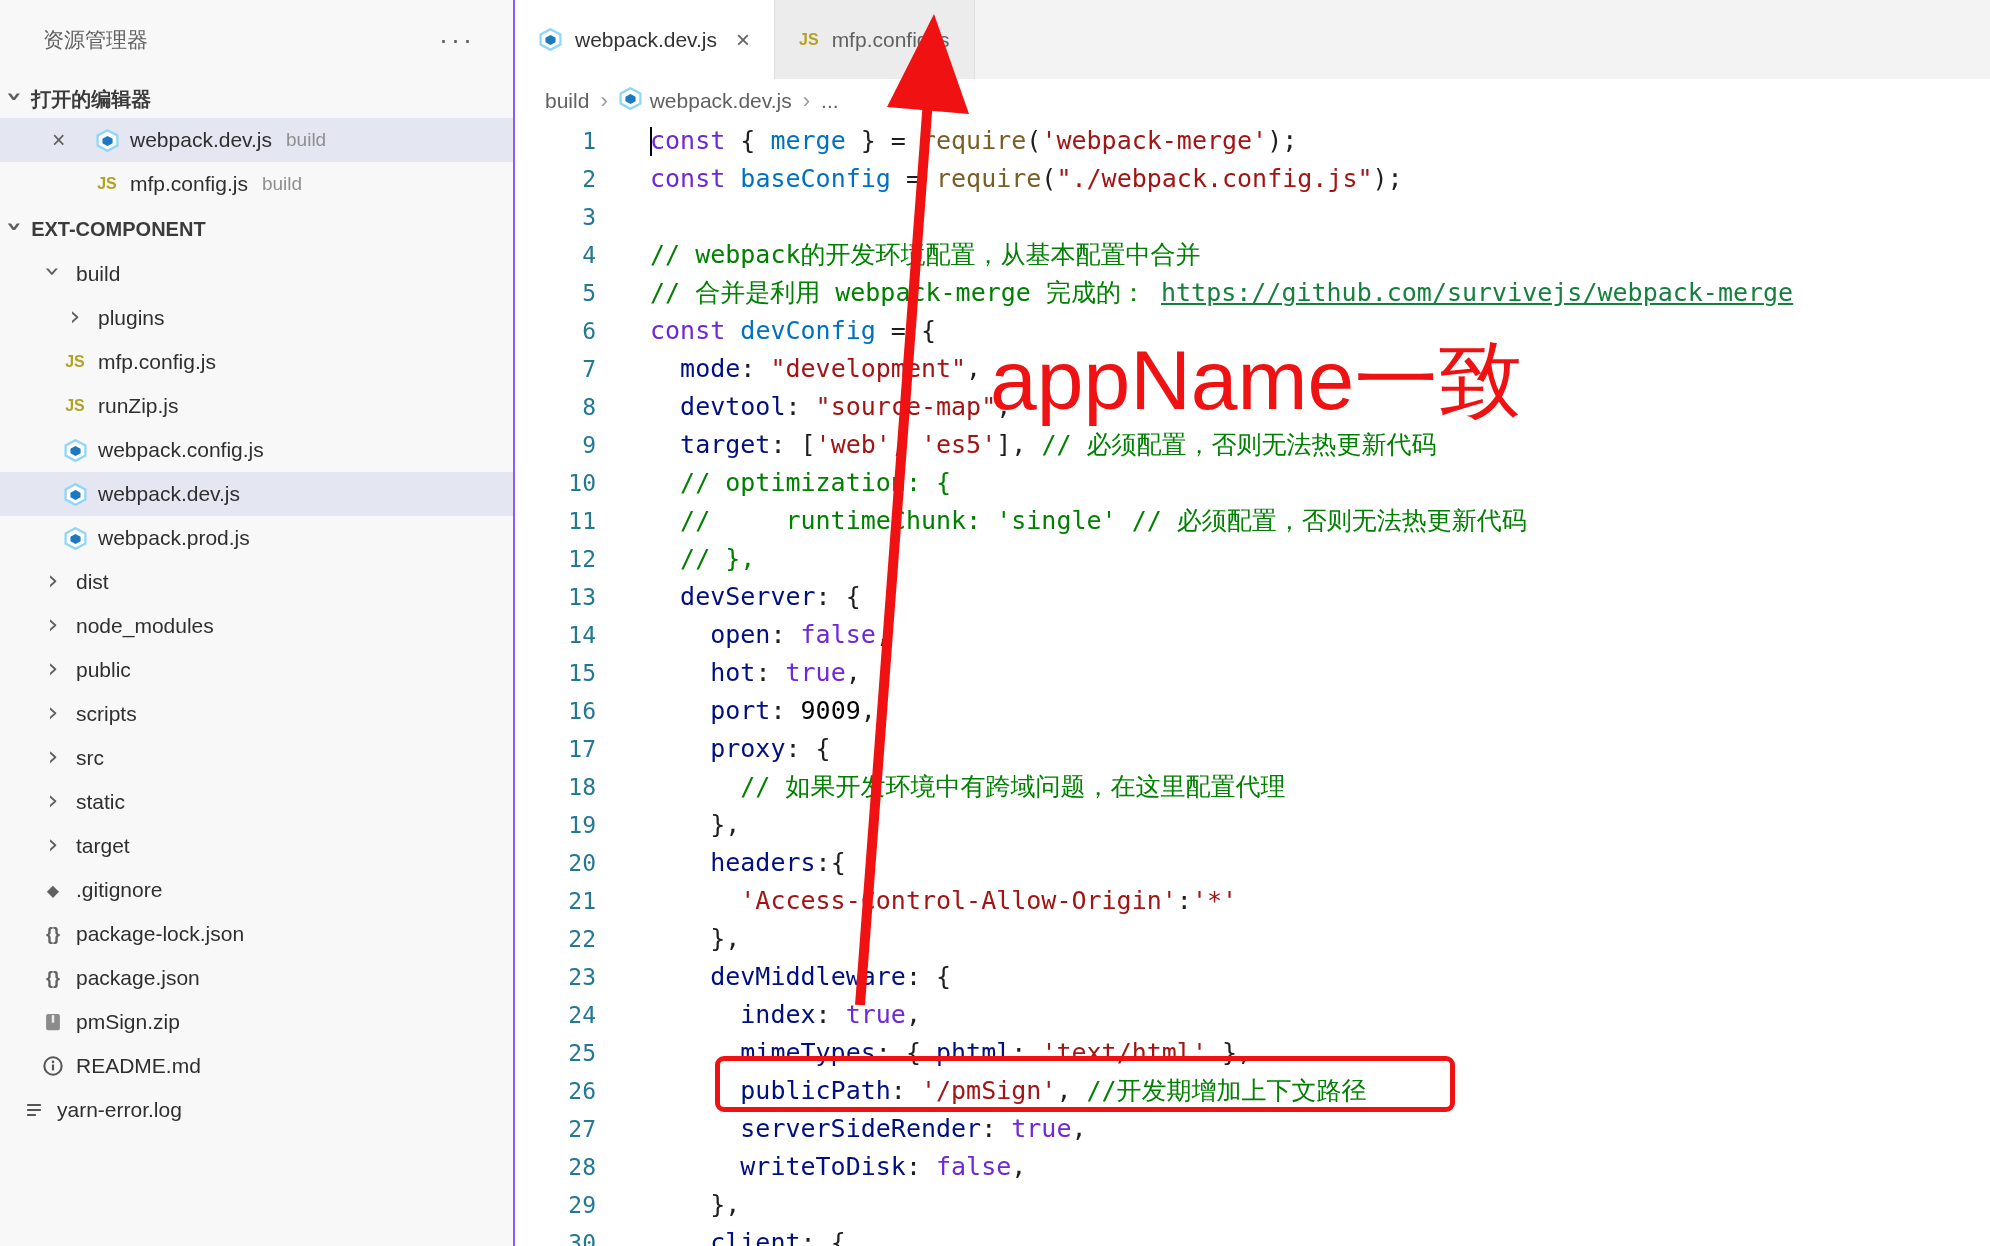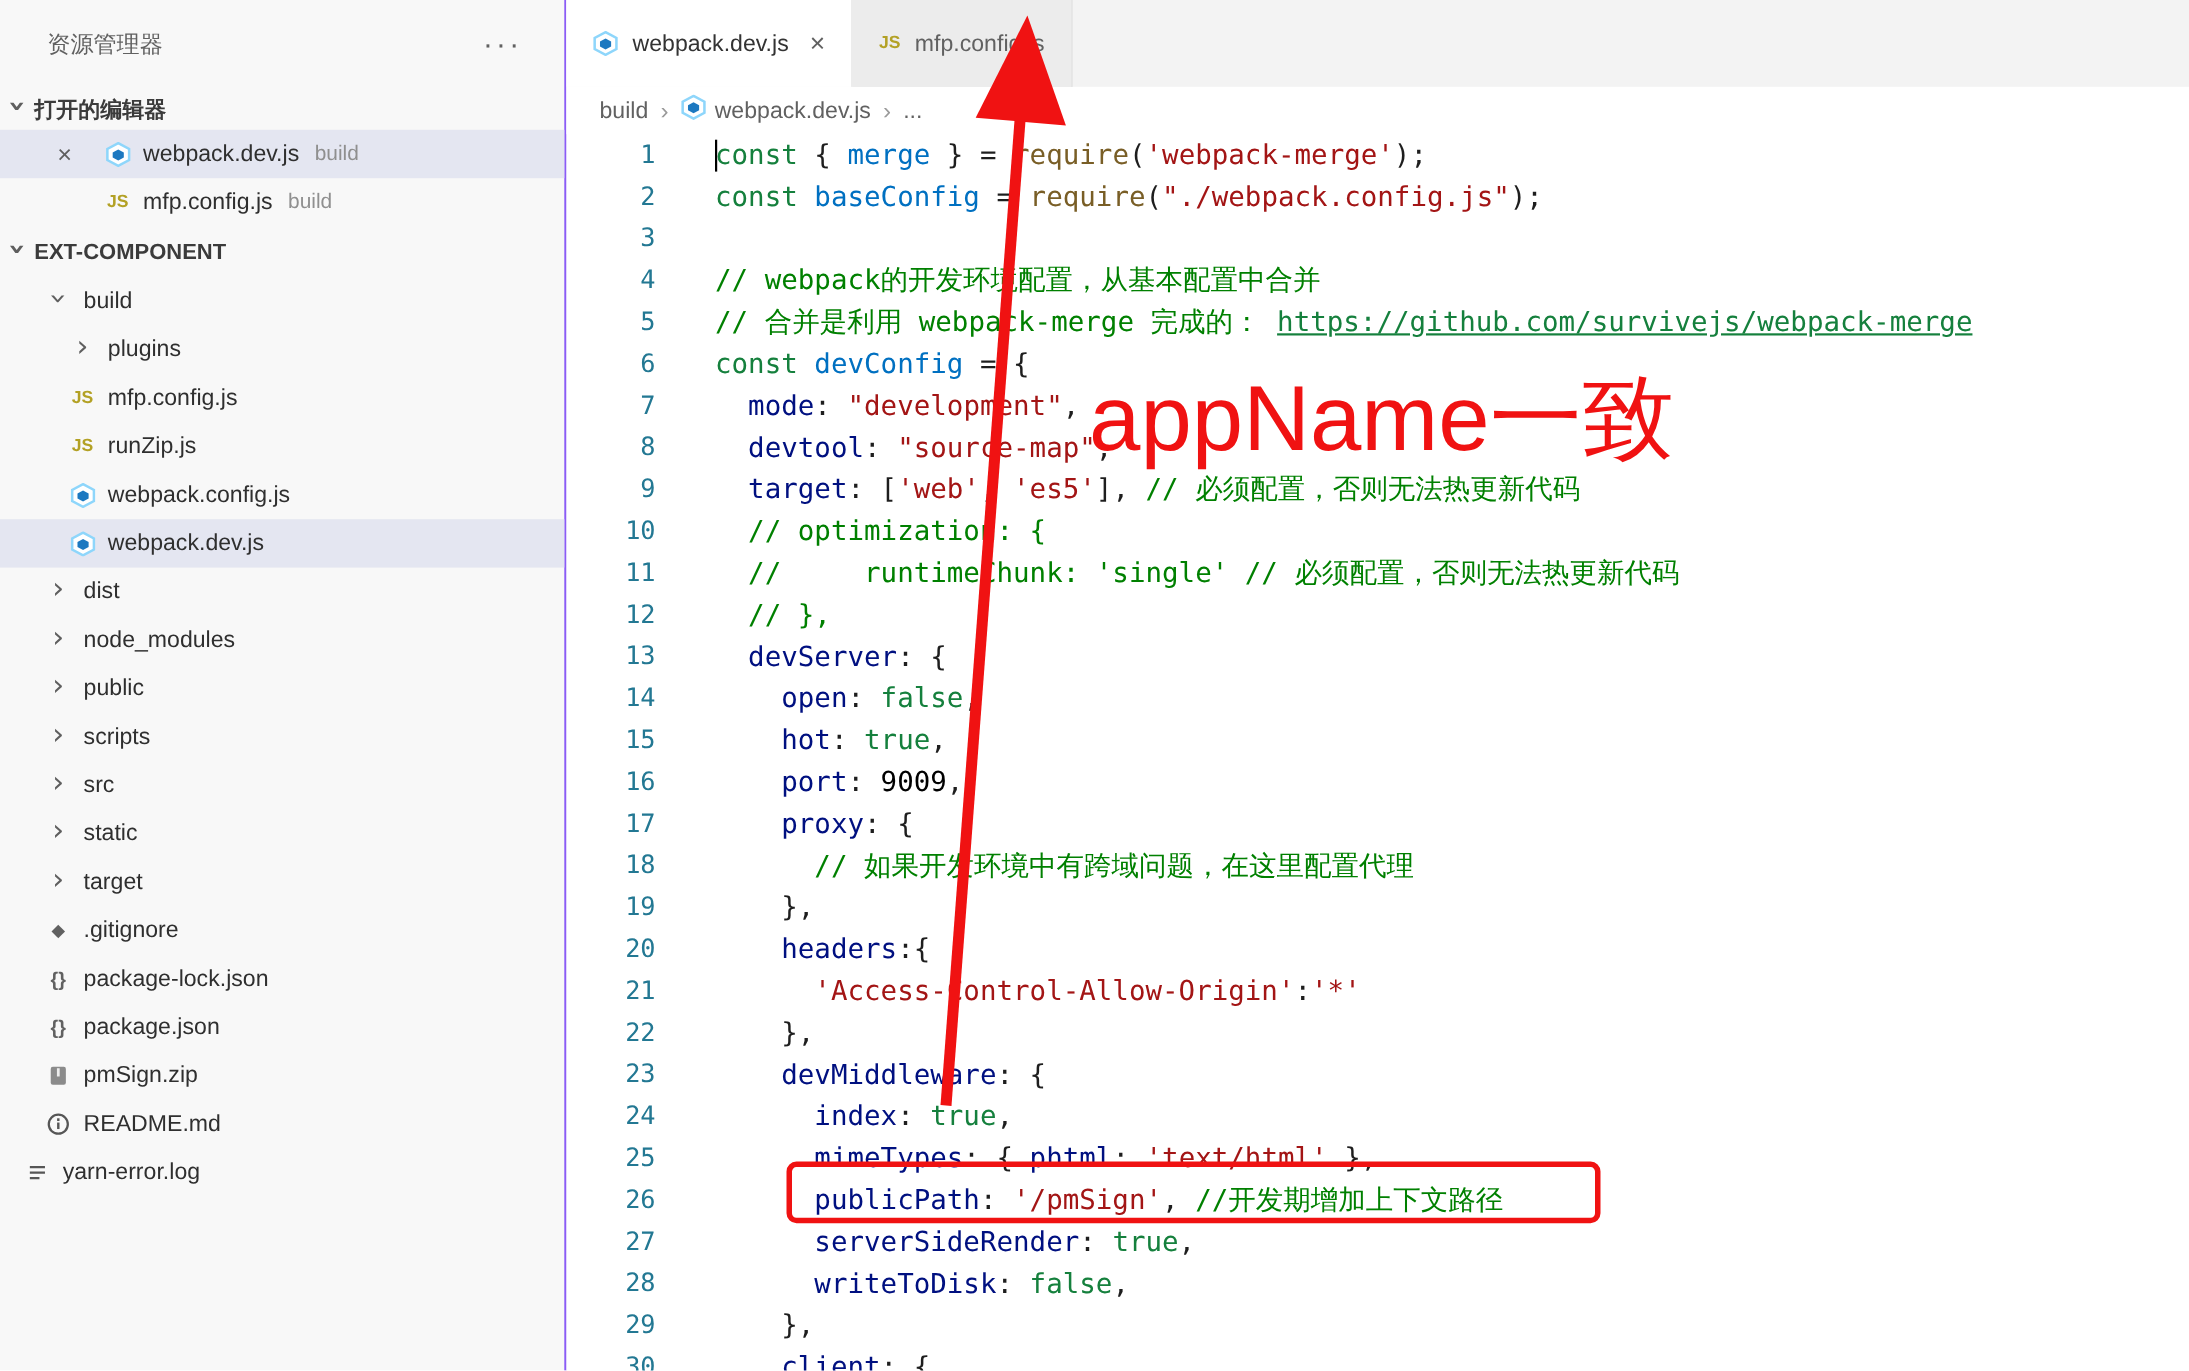--- a/index.html
+++ b/index.html
@@ -37,21 +37,21 @@
   .tab .icon-box { display:inline-flex; align-items:center; }
   .tab-close { font-size:24px; color:#616161; margin-left:6px; line-height:1; }
   .breadcrumb { height:43px; display:flex; align-items:center; gap:11px; padding-left:30px; font-size:21px; color:#616161; background:#ffffff; }
   .bc-sep { color:#9a9a9a; font-size:22px; }
   .bc-item { display:inline-flex; align-items:center; gap:8px; cursor:pointer; }
 
   .code-area { font-family:"DejaVu Sans Mono",monospace; font-size:25px; }
   .code-line { display:flex; height:38px; line-height:38px; white-space:pre; }
   .ln { width:81px; flex:none; text-align:right; color:#237893; font-size:23px; }
   .lc { margin-left:54px; }
-  .tk-k { color:#15803d; }
+  .tk-k { color:#6d28d9; }
   .tk-v { color:#0070c1; }
   .tk-f { color:#795e26; }
   .tk-s { color:#a31515; }
   .tk-c { color:#008000; }
   .tk-n { color:#000000; }
   .tk-d { color:#1e1e1e; }
   .tk-pn { color:#001080; }
   .tk-u { color:#15803d; text-decoration:underline; }
   .text-cursor { position:absolute; left:650px; top:127px; width:2px; height:29px; background:#000; z-index:5; }
 
@@ -132,20 +132,29 @@
         <span class="tree-label">webpack.config.js</span>
       </div>
       <div class="tree-row selected" style="padding-left: 58px;">
         <span class="icon-box">
           <svg viewBox="0 0 100 100" width="23" height="23">
             <polygon points="50,5 93,28 93,72 50,95 7,72 7,28" fill="#ffffff" stroke="#8ed6fb" stroke-width="10"></polygon>
             <polygon points="50,30 72,42 72,62 50,74 28,62 28,42" fill="#1c78c0"></polygon>
           </svg>
         </span>
         <span class="tree-label">webpack.dev.js</span>
+      </div>
+      <div class="tree-row" style="padding-left: 58px;">
+        <span class="icon-box">
+          <svg viewBox="0 0 100 100" width="23" height="23">
+            <polygon points="50,5 93,28 93,72 50,95 7,72 7,28" fill="#ffffff" stroke="#8ed6fb" stroke-width="10"></polygon>
+            <polygon points="50,30 72,42 72,62 50,74 28,62 28,42" fill="#1c78c0"></polygon>
+          </svg>
+        </span>
+        <span class="tree-label">webpack.prod.js</span>
       </div>
       <div class="tree-row" style="padding-left: 36px;">
         <span class="icon-box">
           <span class="chev">›</span>
         </span>
         <span class="tree-label">dist</span>
       </div>
       <div class="tree-row" style="padding-left: 36px;">
         <span class="icon-box">
           <span class="chev">›</span>

